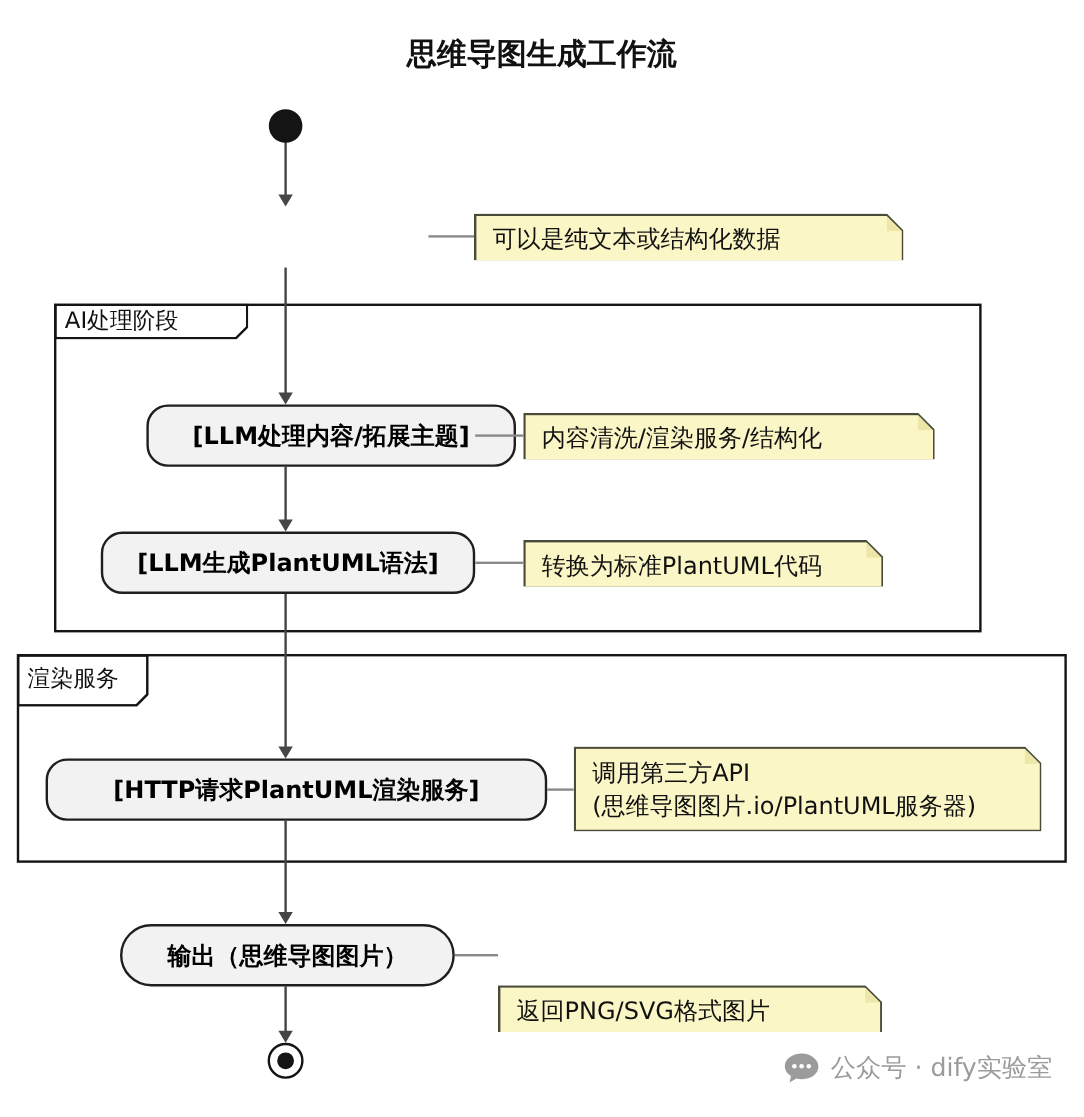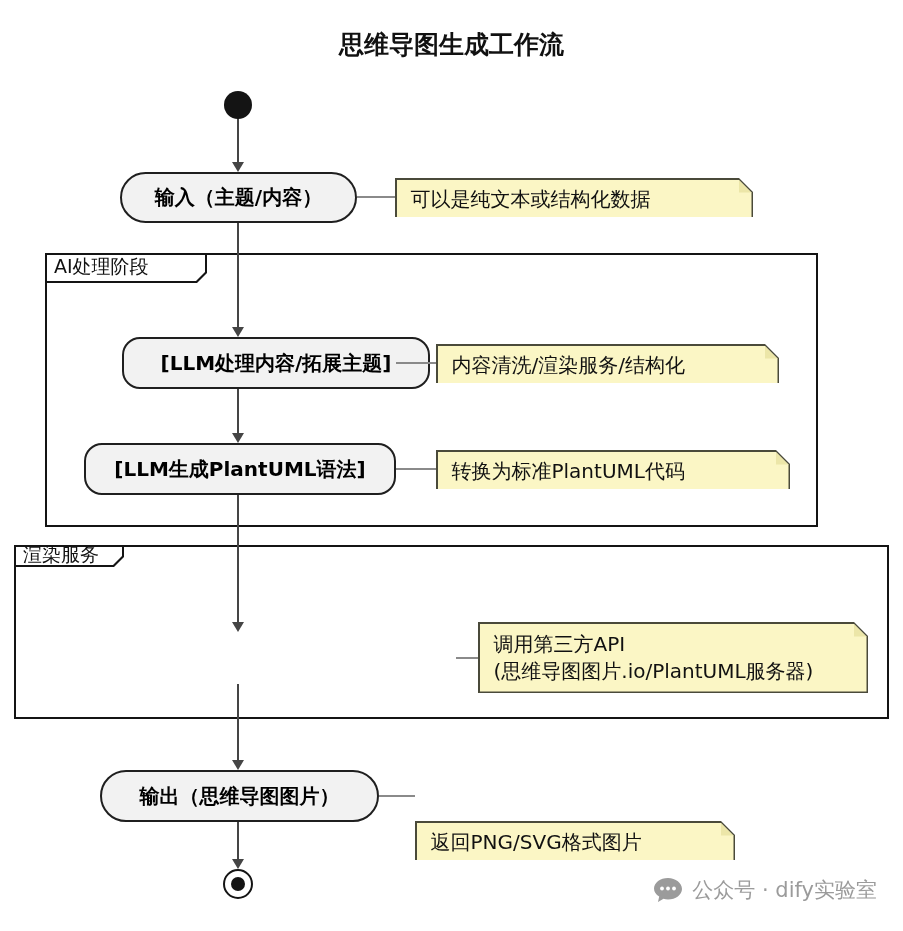--- a/index.html
+++ b/index.html
@@ -159,21 +159,21 @@
 <div class="canvas">
 
   <div class="title">思维导图生成工作流</div>
 
   <div class="partition" style="left:45px; top:253px; width:773px; height:274px;"></div>
   <div class="ptab" style="left:45px; top:253px; width:162px; height:30px;">
     <div class="ptab-fill">AI处理阶段</div>
   </div>
 
   <div class="partition" style="left:14px; top:545px; width:875px; height:174px;"></div>
-  <div class="ptab" style="left:14px; top:545px; width:110px; height:22px;">
+  <div class="ptab" style="left:14px; top:545px; width:110px; height:44px;">
     <div class="ptab-fill">渲染服务</div>
   </div>
 
   <div class="vline" style="top:118px; height:45px;"></div>
   <div class="ahead" style="top:162px;"></div>
 
   <div class="vline" style="top:223px; height:105px;"></div>
   <div class="ahead" style="top:327px;"></div>
 
   <div class="vline" style="top:389px; height:45px;"></div>
@@ -183,23 +183,20 @@
   <div class="ahead" style="top:622px;"></div>
 
   <div class="vline" style="top:684px; height:77px;"></div>
   <div class="ahead" style="top:760px;"></div>
 
   <div class="vline" style="top:822px; height:38px;"></div>
   <div class="ahead" style="top:859px;"></div>
 
   <div class="start-node"></div>
 
-  <div class="activity capsule" style="left:120px; top:172px; width:237px; height:51px;">
-    <span>输入（主题/内容）</span>
-  </div>
   <div class="connector" style="left:357px; top:196px; width:38px;"></div>
   <div class="note" style="left:395px; top:178px; width:358px; height:39px;">
     <div class="note-fill">
       <span>可以是纯文本或结构化数据</span>
       <div class="note-fold"></div>
     </div>
   </div>
 
   <div class="activity" style="left:88px; top:337px; width:308px; height:52px;margin-left:34px;">
     <span>[LLM处理内容/拓展主题]</span>
@@ -209,27 +206,30 @@
     <div class="note-fill">
       <span>内容清洗/渲染服务/结构化</span>
       <div class="note-fold"></div>
     </div>
   </div>
 
   <div class="activity" style="left:84px; top:443px; width:312px; height:52px;">
     <span>[LLM生成PlantUML语法]</span>
   </div>
   <div class="connector" style="left:396px; top:468px; width:40px;"></div>
-  <div class="note" style="left:436px; top:450px; width:354px; height:39px;">
+  <div class="note" style="left:436px; top:450px; width:300px; height:39px;">
     <div class="note-fill">
       <span>转换为标准PlantUML代码</span>
       <div class="note-fold"></div>
     </div>
   </div>
 
+  <div class="activity" style="left:38px; top:632px; width:418px; height:52px;">
+    <span>[HTTP请求PlantUML渲染服务]</span>
+  </div>
   <div class="connector" style="left:456px; top:657px; width:22px;"></div>
   <div class="note" style="left:478px; top:622px; width:390px; height:71px;">
     <div class="note-fill">
       <span>调用第三方API</span>
       <span>(思维导图图片.io/PlantUML服务器)</span>
       <div class="note-fold"></div>
     </div>
   </div>
 
   <div class="activity capsule" style="left:100px; top:770px; width:279px; height:52px;">

